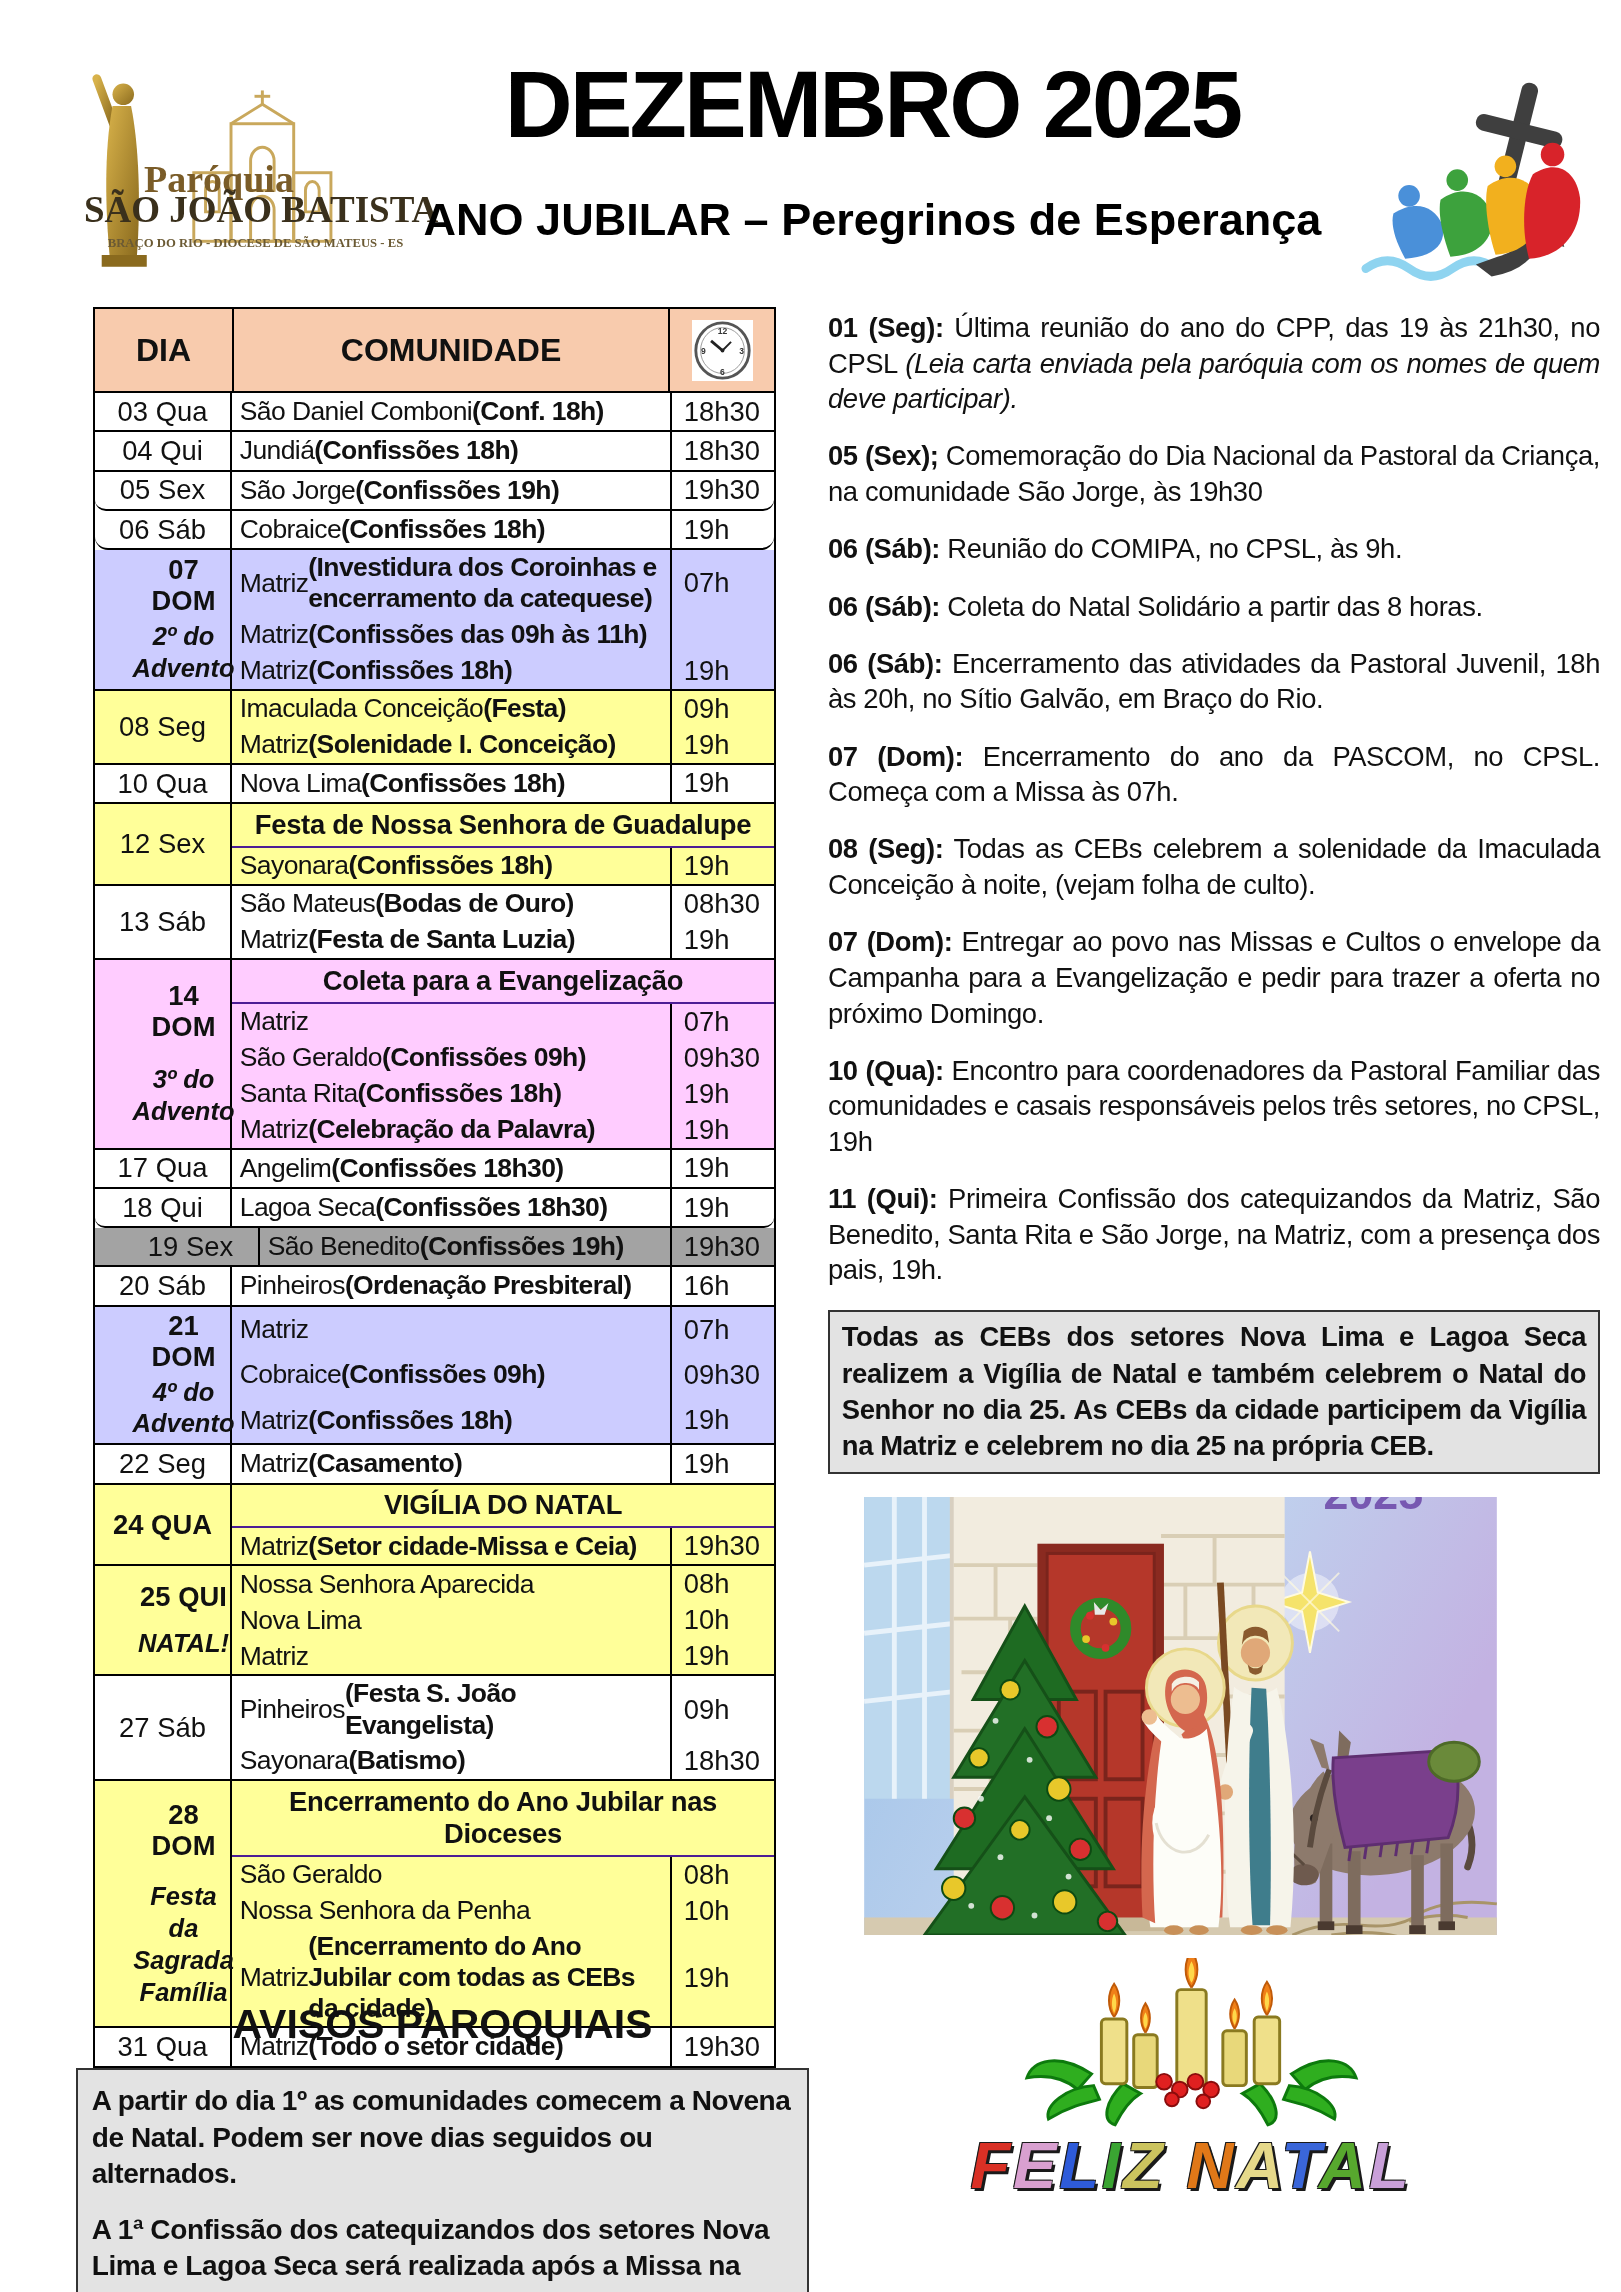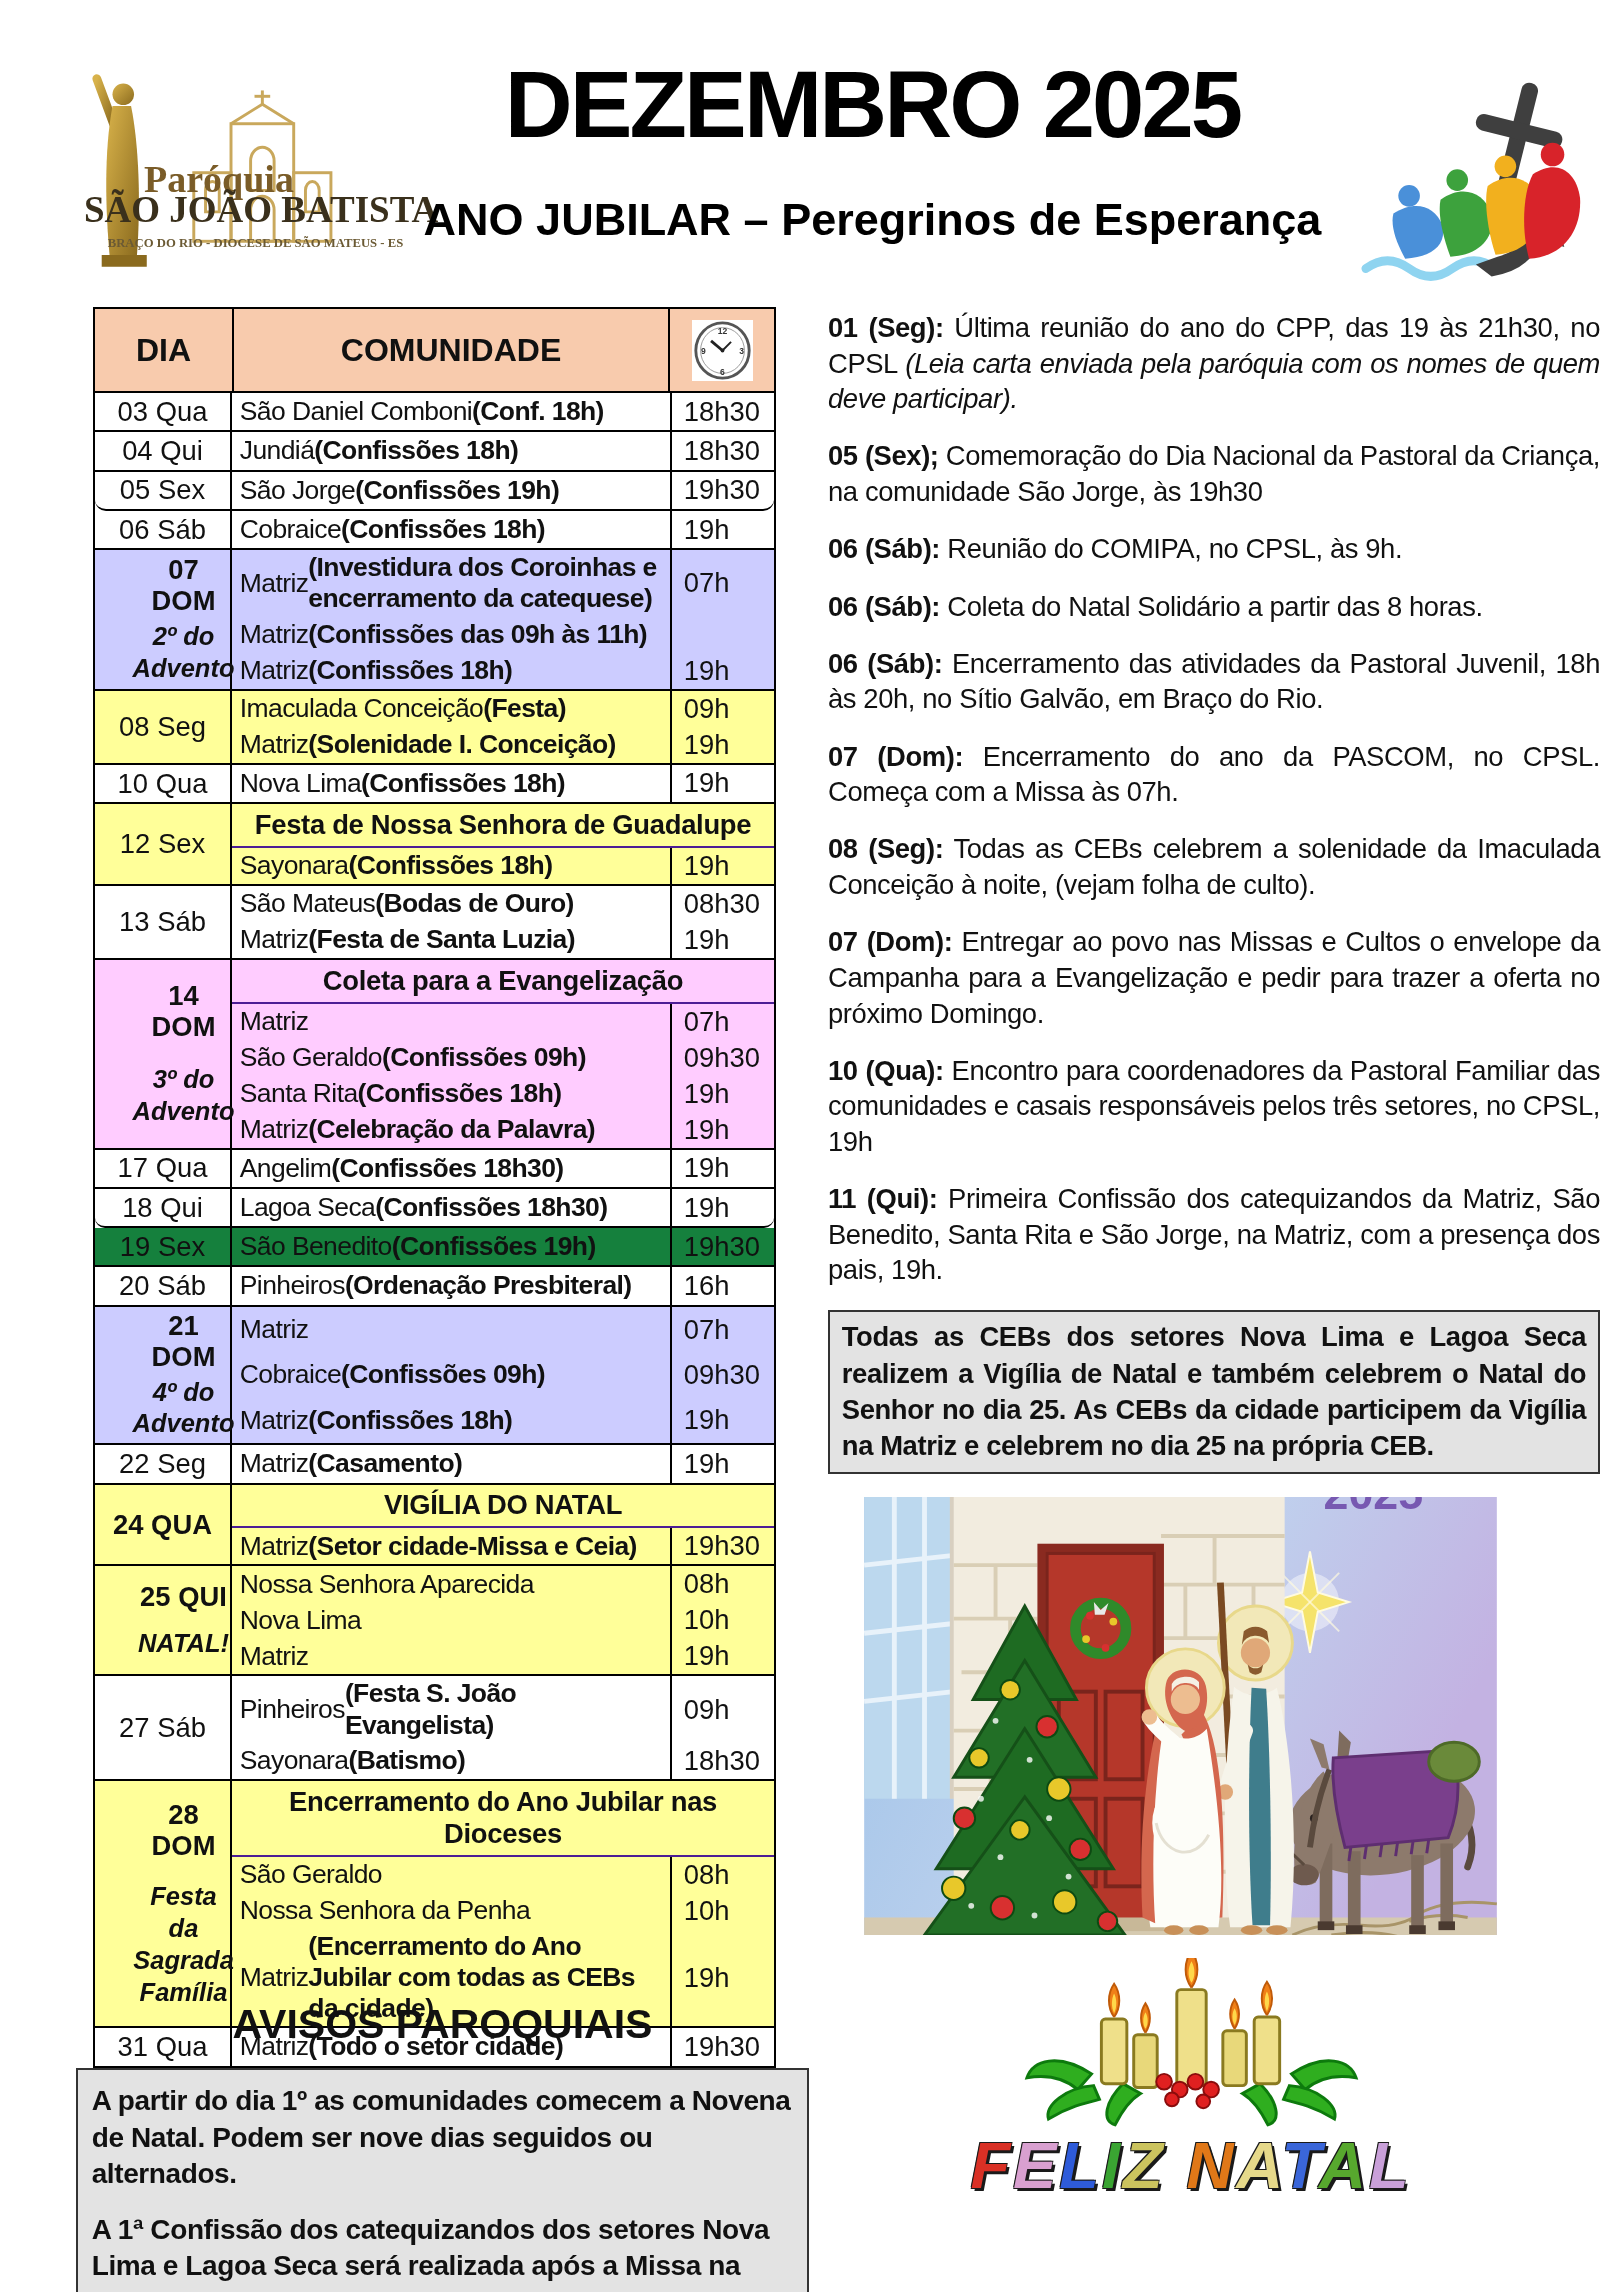--- a/index.html
+++ b/index.html
@@ -180,21 +180,21 @@
           <div class="day-cell">
             <div class="day-label">05 Sex</div>
           </div>
           <div class="row-right">
             <div class="entry-row">
               <div class="entry-text">São Jorge <b>(Confissões 19h)</b></div>
               <div class="entry-time">19h30</div>
             </div>
           </div>
         </div>
-        <div class="cal-row" style="background: rgb(255, 255, 255);">
+        <div class="cal-row" style="background: rgb(255, 255, 255); border-radius: 13px;">
           <div class="day-cell">
             <div class="day-label">06 Sáb</div>
           </div>
           <div class="row-right">
             <div class="entry-row">
               <div class="entry-text">Cobraice <b>(Confissões 18h)</b></div>
               <div class="entry-time">19h</div>
             </div>
           </div>
         </div>
@@ -311,21 +311,21 @@
           <div class="day-cell">
             <div class="day-label">18 Qui</div>
           </div>
           <div class="row-right">
             <div class="entry-row">
               <div class="entry-text">Lagoa Seca <b>(Confissões 18h30)</b></div>
               <div class="entry-time">19h</div>
             </div>
           </div>
         </div>
-        <div class="cal-row" style="background: #15803d;">
+        <div class="cal-row" style="background: #a3a3a3; padding-left: 28px;">
           <div class="day-cell">
             <div class="day-label">19 Sex</div>
           </div>
           <div class="row-right">
             <div class="entry-row">
               <div class="entry-text">São Benedito <b>(Confissões 19h)</b></div>
               <div class="entry-time">19h30</div>
             </div>
           </div>
         </div>

